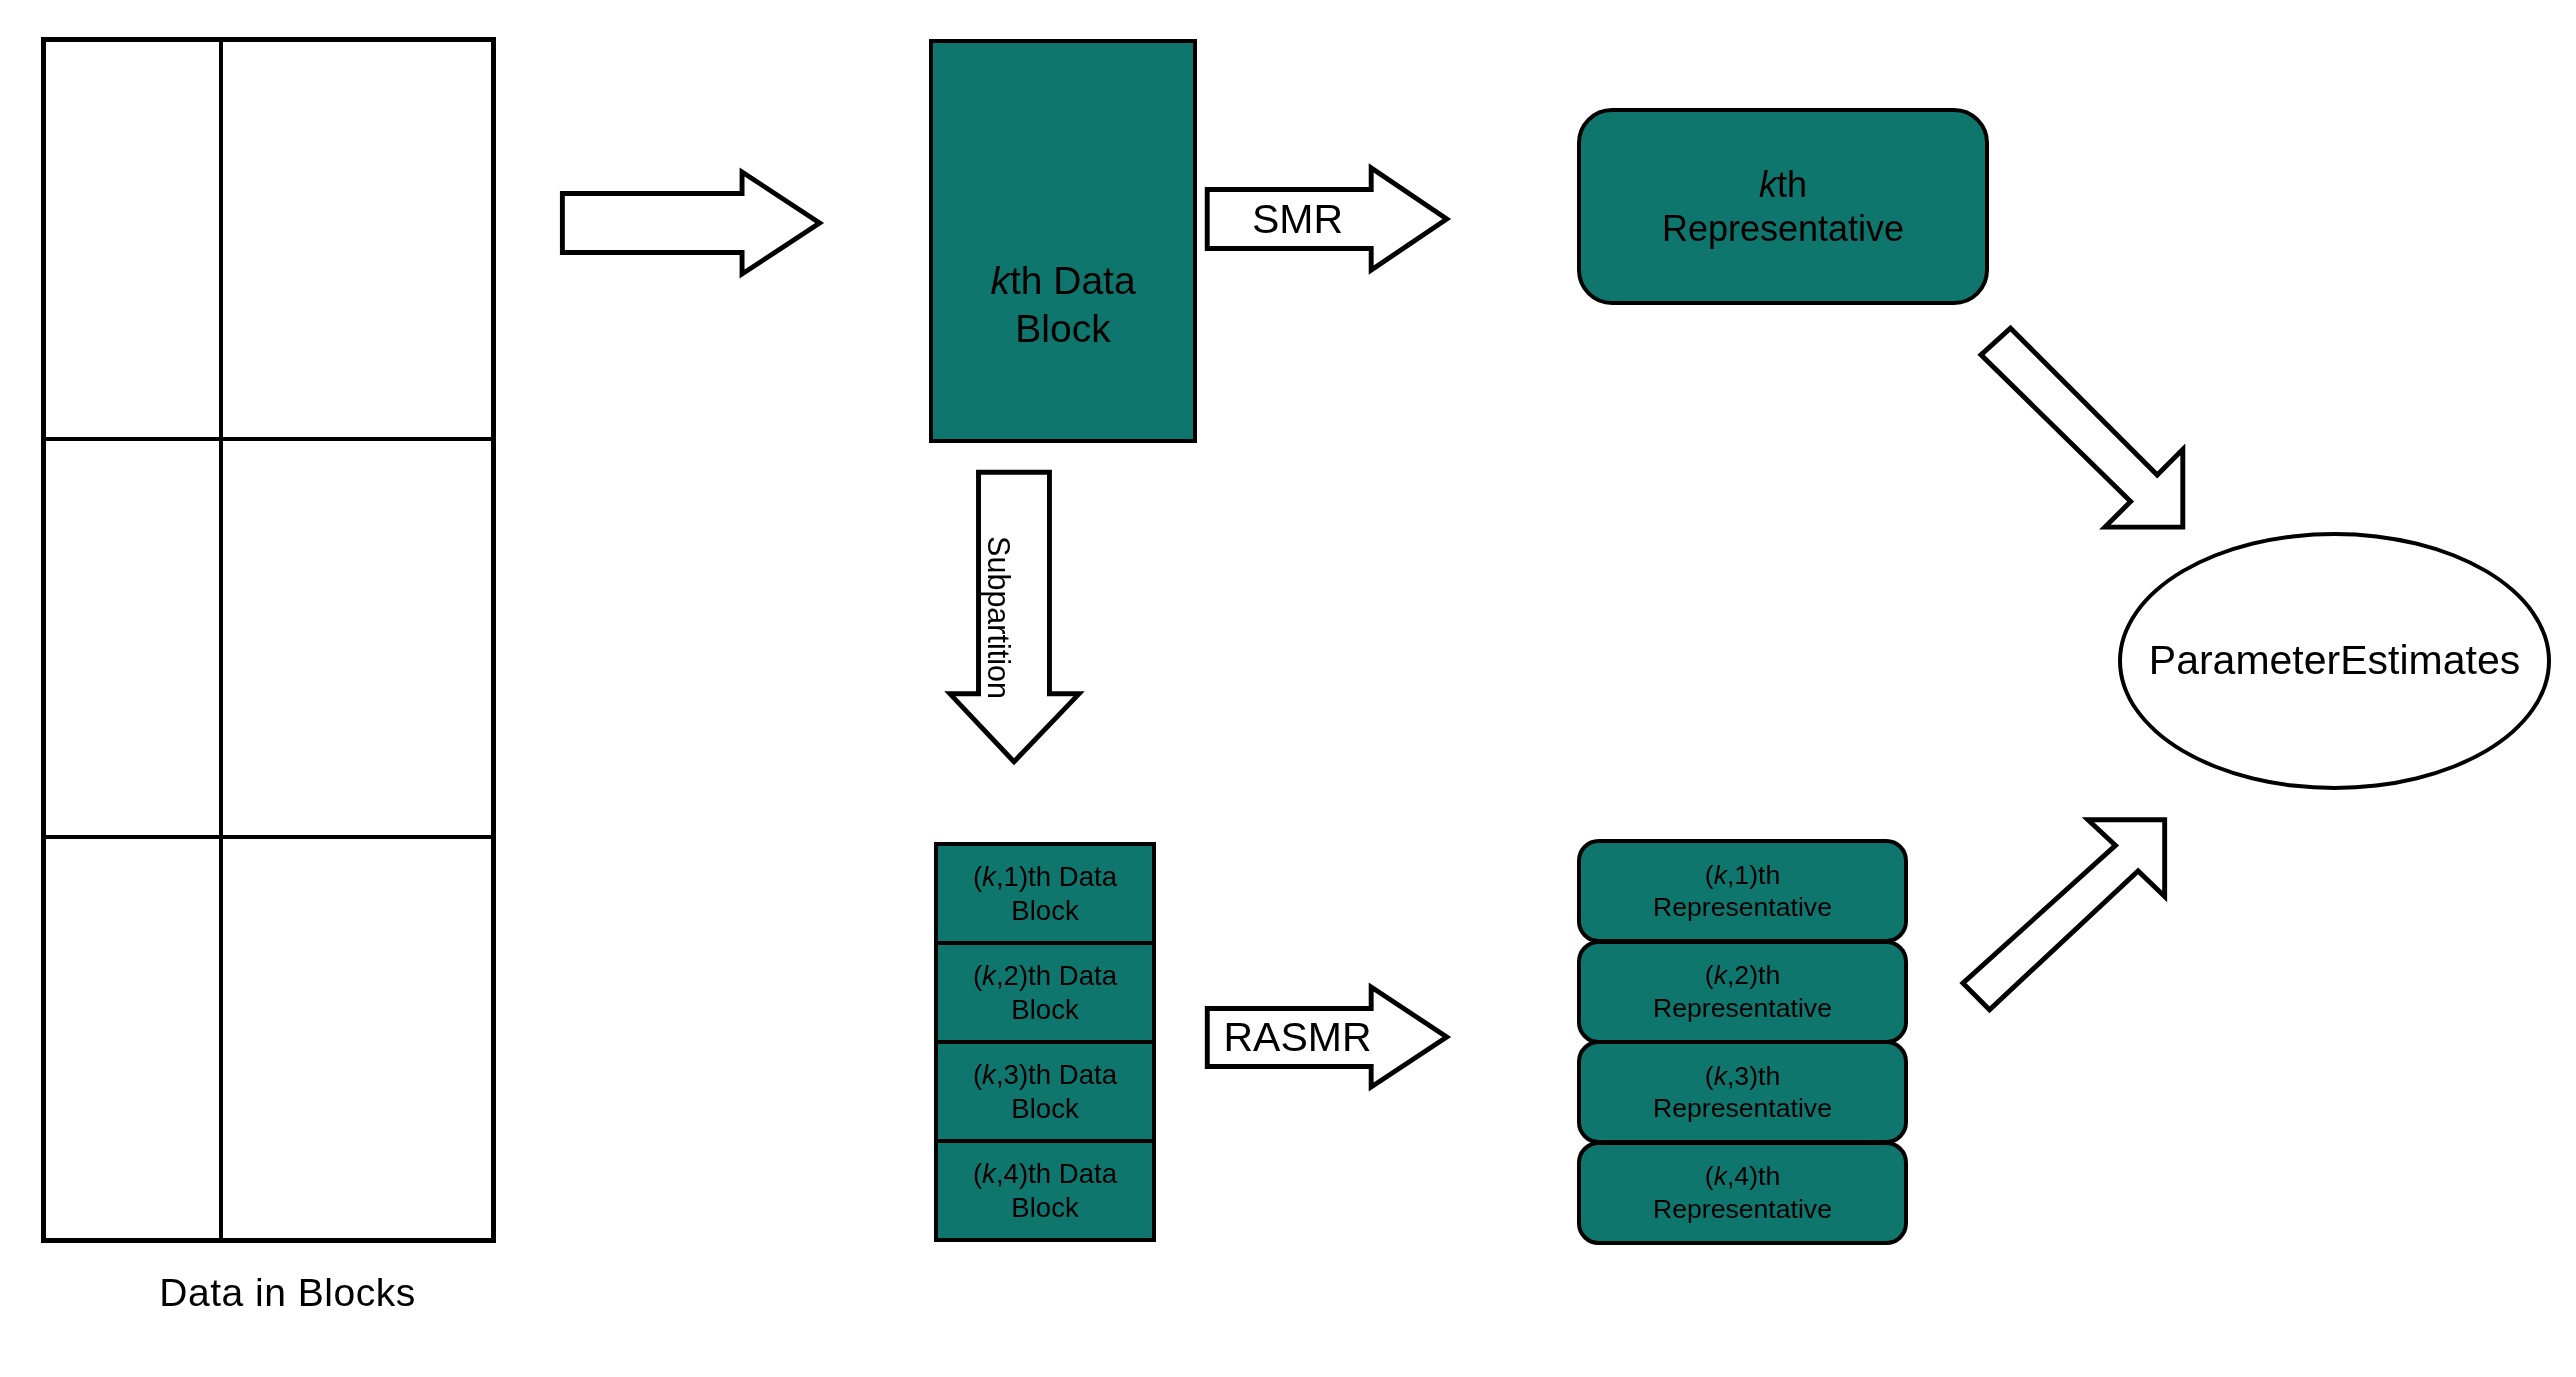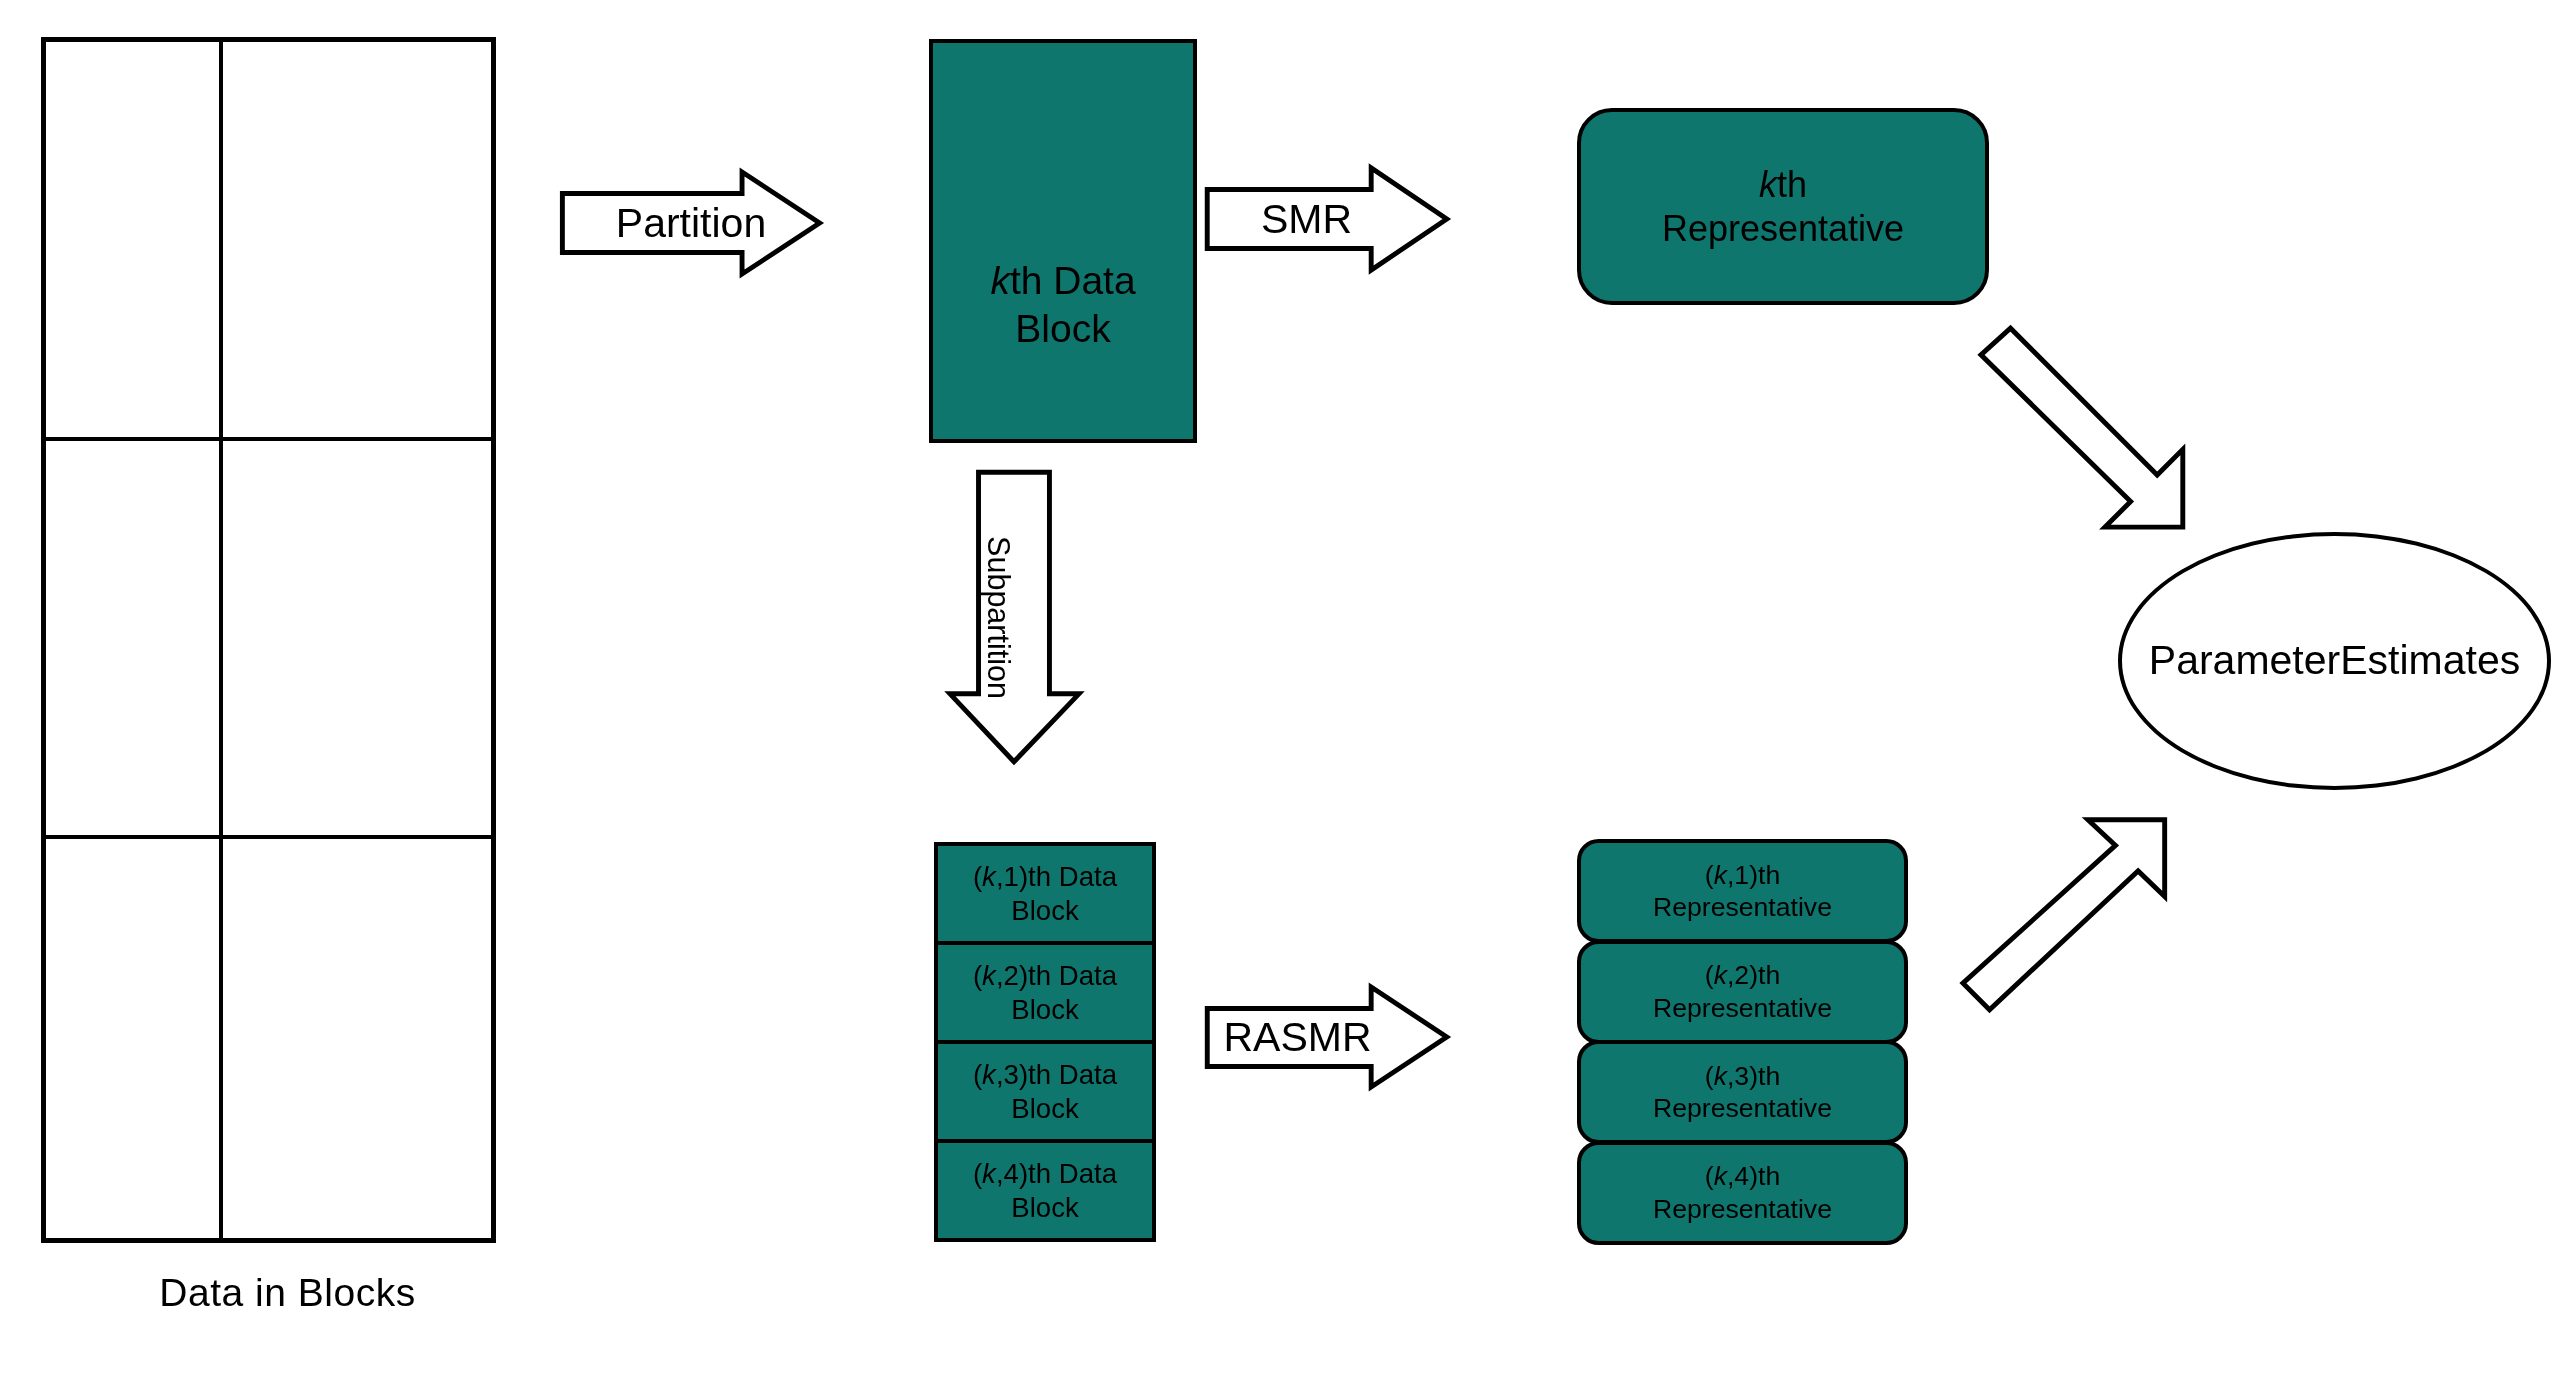--- a/index.html
+++ b/index.html
@@ -155,21 +155,20 @@
   #partition-arrow { left: 559px; top: 169px; }
   #partition-label {
     left: 559px; top: 169px; width: 264px; height: 108px;
     font-size: 41px;
   }
 
   #smr-arrow { left: 1204px; top: 165px; }
   #smr-label {
     left: 1204px; top: 165px; width: 246px; height: 108px;
     font-size: 41px;
-    margin-left: 9px;
   }
 
   #rasmr-arrow { left: 1204px; top: 984px; }
   #rasmr-label {
     left: 1204px; top: 984px; width: 246px; height: 106px;
     font-size: 41px;
   }
 
   #subpartition-arrow { left: 947px; top: 469px; }
   #subpartition-label {
@@ -195,23 +194,20 @@
     <div class="cell col1 row2"></div>
     <div class="cell col2 row2"></div>
     <div class="cell col1 row3"></div>
     <div class="cell col2 row3"></div>
   </div>
   <div id="data-grid-caption" class="abs">Data in Blocks</div>
 
   <svg id="partition-arrow" class="arrow-svg" width="264" height="108" viewBox="0 0 268 110">
     <polygon class="arrow-shape" points="3,25 186,25 186,3 265,55 186,107 186,85 3,85"></polygon>
   </svg>
-  <div id="partition-label" class="arrow-label abs">
-    <span>Partition</span>
-  </div>
 
   <div id="kth-data-block" class="node abs">
     <div class="txtwrap">
       <span class="ln"><em class="ital">k</em><span>th Data</span></span>
       <span class="ln">Block</span>
     </div>
   </div>
 
   <svg id="smr-arrow" class="arrow-svg" width="246" height="108" viewBox="0 0 250 110">
     <polygon class="arrow-shape" points="3,25 170,25 170,3 247,55 170,107 170,85 3,85"></polygon>

